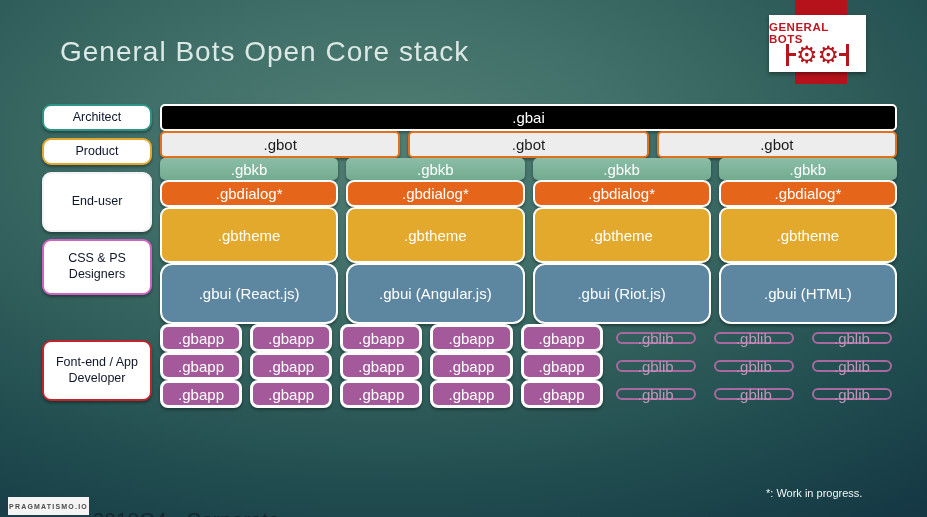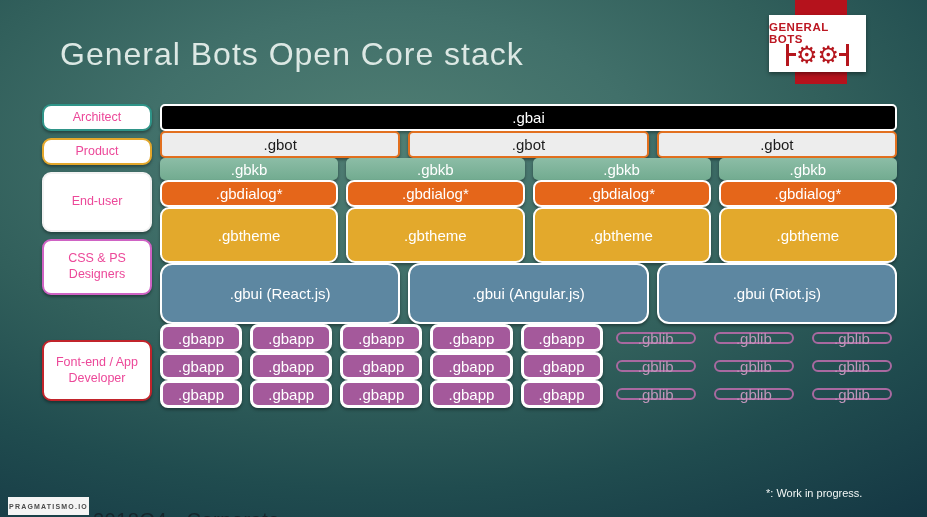--- a/index.html
+++ b/index.html
@@ -5,41 +5,41 @@
   html,body{margin:0;padding:0;background:#0c2430;}
   .slide{
     position:relative; width:927px; height:517px; overflow:hidden;
     font-family:"Liberation Sans", sans-serif;
     background:
       radial-gradient(120% 115% at 42% 28%,
         #507e73 0%, #41706a 22%, #315f5b 40%, #204c4f 58%, #153844 78%, #0f2d3b 100%);
   }
   .title{
     position:absolute; left:60px; top:36px;
-    font-size:32px; letter-spacing:1px; color:#dce8e4; font-weight:400;
+    font-size:28px; letter-spacing:1px; color:#dce8e4; font-weight:400;
   }
   
   .red-band{position:absolute; left:795px; top:0; width:52px; height:84px; background:#b5121c;}
   .logo-box{
     position:absolute; left:769px; top:15px; width:97px; height:57px; background:#ffffff;
     display:flex; flex-direction:column; align-items:center; justify-content:center;
     box-shadow:0 2px 4px rgba(0,0,0,.4);
   }
   .logo-text{color:#bc1722; font-weight:bold; font-size:11.5px; letter-spacing:.5px;}
   .gears{display:flex; align-items:center; color:#b5161d; margin-top:-2px;}
   .gears .vbar{width:2.5px; height:22px; background:#b5161d;}
   .gears .hline{width:7px; height:2.5px; background:#b5161d;}
   .gears .gear{font-size:24px; line-height:24px;}
   
   .diagram{position:absolute; left:42px; top:104px; width:855px; display:flex; gap:8px;}
   .roles-col{width:110px; display:flex; flex-direction:column; gap:7px; flex:none;}
   .role-box{
     background:#ffffff; border:2px solid #ccc; border-radius:9px;
     display:flex; align-items:center; justify-content:center; text-align:center;
-    color:#ec4899; font-size:12.5px; line-height:1.25; padding:1px 4px; box-sizing:border-box;
+    color:#0f172a; font-size:12.5px; line-height:1.25; padding:1px 4px; box-sizing:border-box;
     box-shadow:0 2px 3px rgba(0,0,0,.35);
   }
   .stack-col{flex:1; display:flex; flex-direction:column; }
   .stack-row{display:flex; gap:8px;}
   .cell{
     flex:1; display:flex; align-items:center; justify-content:center;
     font-size:15px; box-sizing:border-box; box-shadow:0 2px 3px rgba(0,0,0,.35);
     white-space:nowrap;
   }
   .gbai{background:#000000; border:2px solid #ffffff; border-radius:5px; color:#ffffff;}
@@ -112,20 +112,21 @@
         <div class="stack-row" style="height: 56px;">
           <div class="cell gbtheme">.gbtheme</div>
           <div class="cell gbtheme">.gbtheme</div>
           <div class="cell gbtheme">.gbtheme</div>
           <div class="cell gbtheme">.gbtheme</div>
         </div>
         <div class="stack-row" style="height: 61px;">
           <div class="cell gbui">.gbui (React.js)</div>
           <div class="cell gbui">.gbui (Angular.js)</div>
           <div class="cell gbui">.gbui (Riot.js)</div>
+          <div class="cell gbui">.gbui (HTML)</div>
         </div>
         <div class="stack-row" style="height: 28px;">
           <div class="cell gbapp">.gbapp</div>
           <div class="cell gbapp">.gbapp</div>
           <div class="cell gbapp">.gbapp</div>
           <div class="cell gbapp">.gbapp</div>
           <div class="cell gbapp">.gbapp</div>
           <div class="cell gblib">.gblib</div>
           <div class="cell gblib">.gblib</div>
           <div class="cell gblib">.gblib</div>

